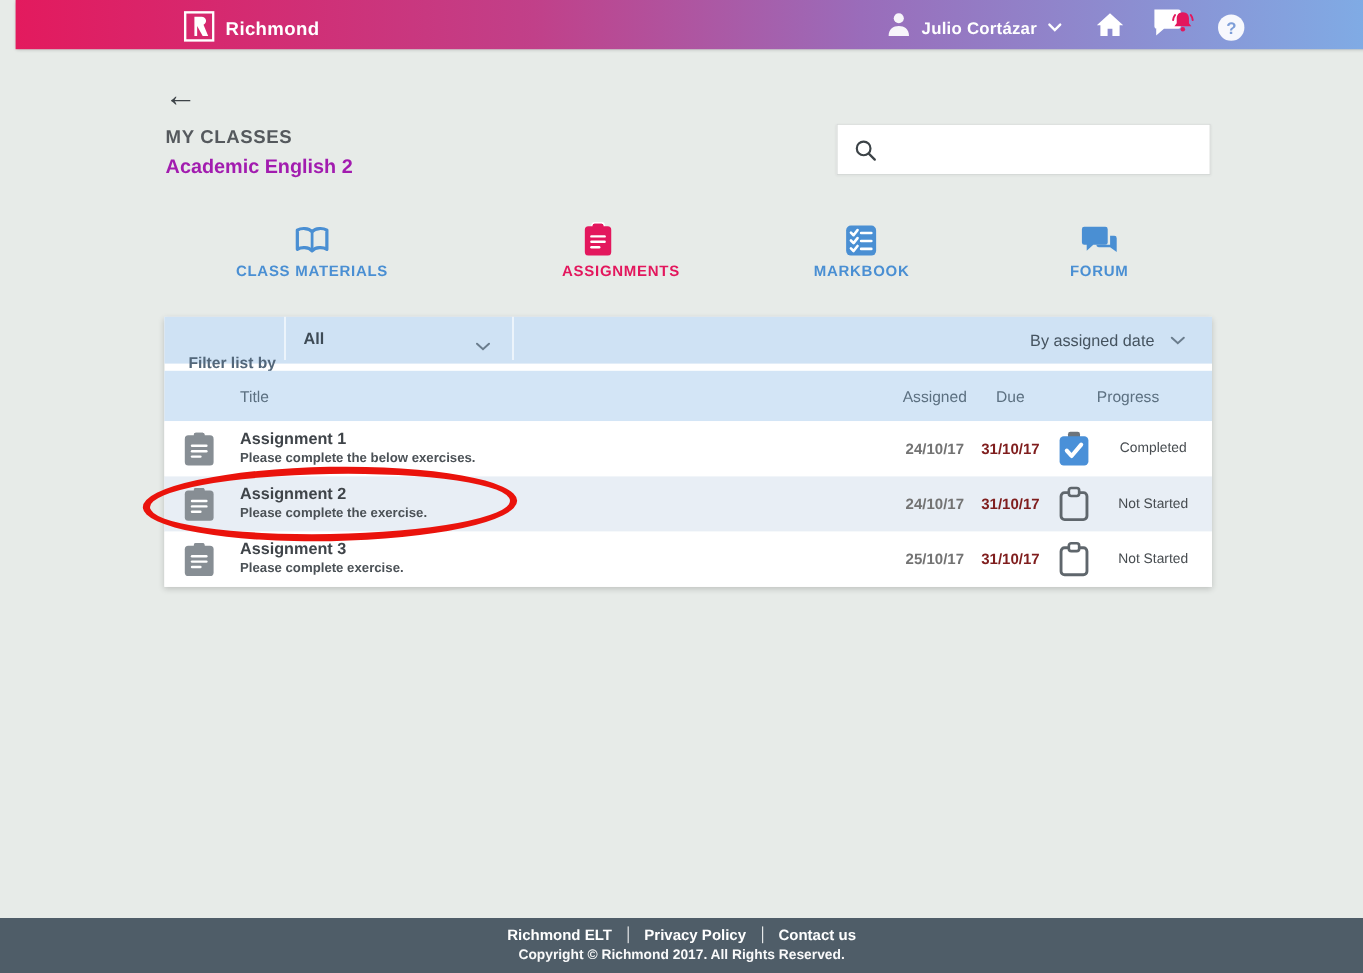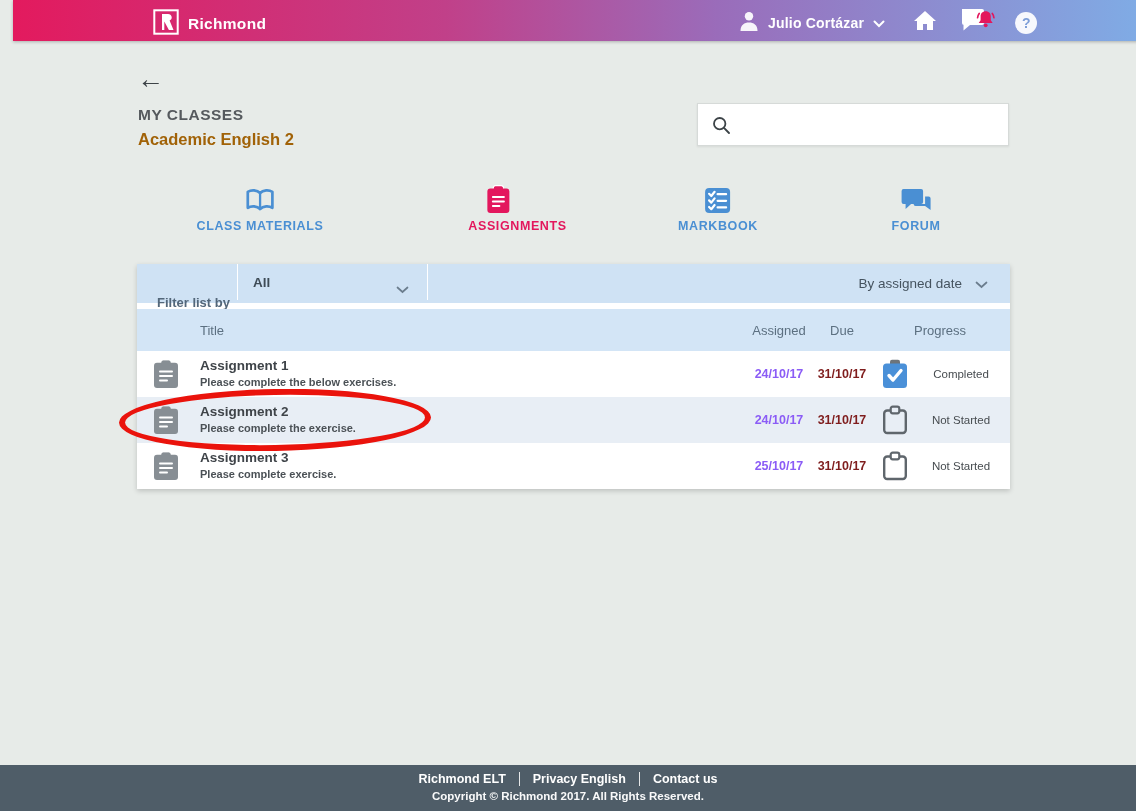--- a/index.html
+++ b/index.html
@@ -26,21 +26,21 @@
   .home-btn { margin-left:28px; }
   .notif-btn { margin-left:22px; }
   .help-btn {
     margin-left:20px; width:22px; height:22px; border-radius:50%;
     background: rgba(255,255,255,.93); color:#7d9ed8;
     font-size:14px; font-weight:bold; line-height:22px; text-align:center;
   }
   
   .back-arrow { position:absolute; left:137px; top:66px; font-size:27px; color:#3d4347; cursor:pointer; line-height:1; }
   .section-title { position:absolute; left:138px; top:106px; font-size:15.5px; font-weight:bold; letter-spacing:.5px; color:#55595d; }
-  .class-title   { position:absolute; left:138px; top:130px; font-size:16.5px; font-weight:bold; color:#a16207; }
+  .class-title   { position:absolute; left:138px; top:130px; font-size:16.5px; font-weight:bold; color:#a21caf; }
   .searchbox {
     position:absolute; left:697px; top:103px; width:312px; height:43px;
     background:#fff; border:1px solid #d6dad8; box-shadow:0 1px 2px rgba(0,0,0,.08);
   }
   .searchbox svg { position:absolute; left:14px; top:12px; }
   .search-input {
     position:absolute; left:0; top:0; width:100%; height:100%;
     border:none; outline:none; background:transparent;
     padding-left:42px; font-size:14px; font-family:"Liberation Sans",sans-serif; color:#3c4347;
   }
@@ -68,21 +68,21 @@
   .col-title { left:63px; }
   .col-assigned { left:642px; transform:translateX(-50%); }
   .col-due { left:705px; transform:translateX(-50%); }
   .col-progress { left:803px; transform:translateX(-50%); }
   
   .row { position:relative; height:46px; background:#fff; --rowbg:#ffffff; cursor:pointer; }
   .row.alt { background:#e8eef5; --rowbg:#e8eef5; }
   .row-icon { position:absolute; left:16px; top:8px; }
   .row-title { position:absolute; left:63px; top:7px; font-size:13.5px; font-weight:bold; color:#3f4449; }
   .row-desc  { position:absolute; left:63px; top:25px; font-size:11px; font-weight:bold; color:#4b5156; }
-  .row-assigned { position:absolute; left:642px; top:16px; transform:translateX(-50%); font-size:12.5px; font-weight:bold; color:#8b5cf6; }
+  .row-assigned { position:absolute; left:642px; top:16px; transform:translateX(-50%); font-size:12.5px; font-weight:bold; color:#737373; }
   .row-due      { position:absolute; left:705px; top:16px; transform:translateX(-50%); font-size:12.5px; font-weight:bold; color:#7f1d1d; }
   .row-progress { position:absolute; left:745px; top:8px; }
   .row-status   { position:absolute; left:824px; top:17px; transform:translateX(-50%); font-size:11.5px; color:#474c50; white-space:nowrap; }
   
   .annotation {
     position:absolute; left:119px; top:389px; width:312px; height:62px;
     border:6px solid #ea130c; border-radius:50%;
     transform:rotate(-1deg); pointer-events:none; z-index:9;
   }
   
@@ -323,18 +323,18 @@
     <span class="row-status">Not Started</span>
   </div>
 </div>
 
 <div class="annotation"></div>
 
 <div class="footer">
   <div class="footer-links">
     <span class="footer-link">Richmond ELT</span>
     <span class="footer-divider"></span>
-    <span class="footer-link">Privacy English</span>
+    <span class="footer-link">Privacy Policy</span>
     <span class="footer-divider"></span>
     <span class="footer-link">Contact us</span>
   </div>
   <div class="footer-copy">Copyright © Richmond 2017. All Rights Reserved.</div>
 </div>
 
 </body></html>

